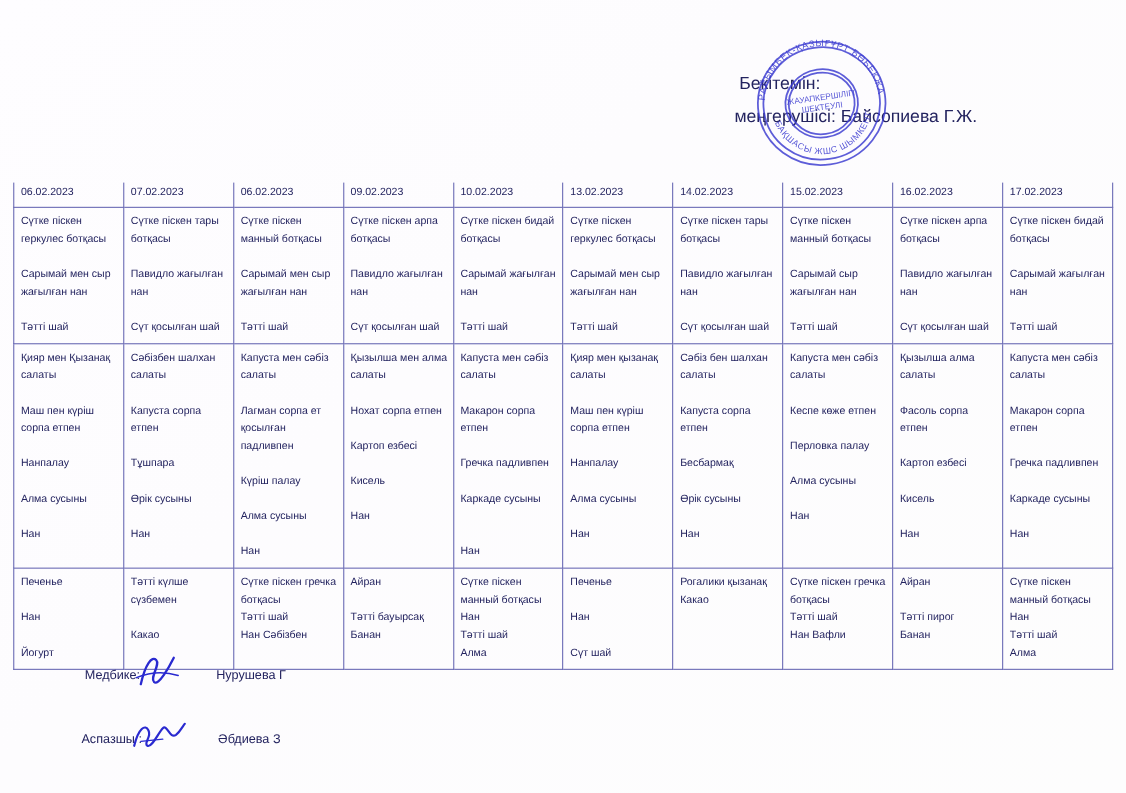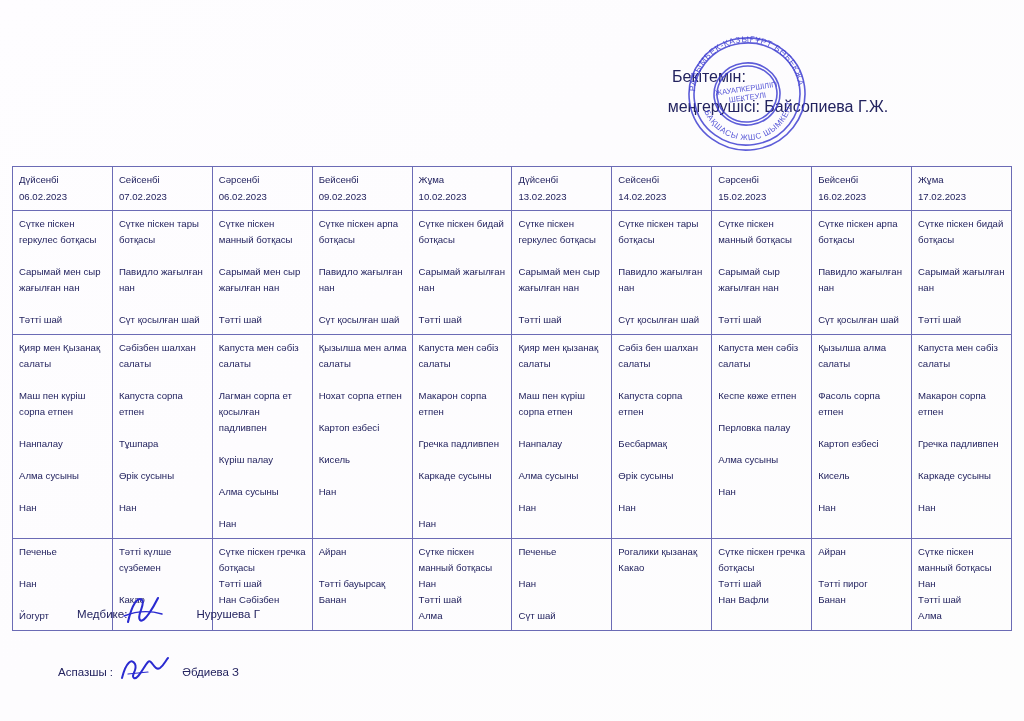--- a/index.html
+++ b/index.html
@@ -94,21 +94,21 @@
   .row-lunch td { height: 128px; }
   .row-snack td { height: 78px; margin-left: 47px; }
 
   
   .sign {
     position: absolute;
     font-size: 11.5px;
     color: #23235f;
   }
   .sign-medic { left: 77px; top: 608px; }
-  .sign-cook  { left: 58px; top: 666px; text-align: center; }
+  .sign-cook  { left: 74px; top: 666px; text-align: center; }
   .sign .role { display: inline-block; }
   .sign .name { display: inline-block; margin-left: 66px; }
   .scribble {
     position: absolute;
     pointer-events: none;
   }
   .scribble svg { display: block; }
 </style>
 </head>
 <body>
@@ -142,32 +142,20 @@
         </text>
         <text x="66" y="63" text-anchor="middle" font-size="7.5" fill="#3a3ad0" font-family="Liberation Sans, sans-serif">ЖАУАПКЕРШІЛІГІ</text>
         <text x="66" y="72" text-anchor="middle" font-size="7.5" fill="#3a3ad0" font-family="Liberation Sans, sans-serif">ШЕКТЕУЛІ</text>
       </g>
     </svg>
   </div>
 
   <table class="menu-table">
     <thead>
       <tr>
-        <th class="dayname">Дүйсенбі</th>
-        <th class="dayname">Сейсенбі</th>
-        <th class="dayname">Сәрсенбі</th>
-        <th class="dayname">Бейсенбі</th>
-        <th class="dayname">Жұма</th>
-        <th class="dayname">Дүйсенбі</th>
-        <th class="dayname">Сейсенбі</th>
-        <th class="dayname">Сәрсенбі</th>
-        <th class="dayname">Бейсенбі</th>
-        <th class="dayname">Жұма</th>
-      </tr>
-      <tr>
         <th class="daydate">06.02.2023</th>
         <th class="daydate">07.02.2023</th>
         <th class="daydate">06.02.2023</th>
         <th class="daydate">09.02.2023</th>
         <th class="daydate">10.02.2023</th>
         <th class="daydate">13.02.2023</th>
         <th class="daydate">14.02.2023</th>
         <th class="daydate">15.02.2023</th>
         <th class="daydate">16.02.2023</th>
         <th class="daydate">17.02.2023</th>

